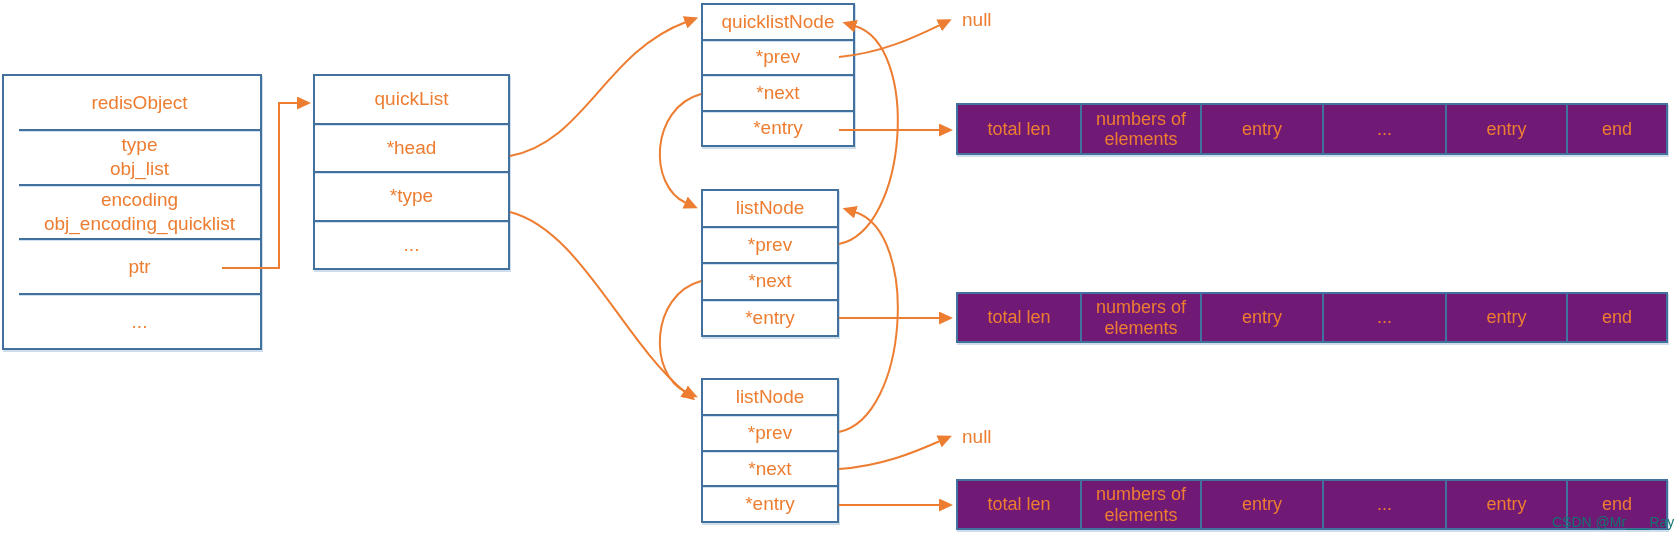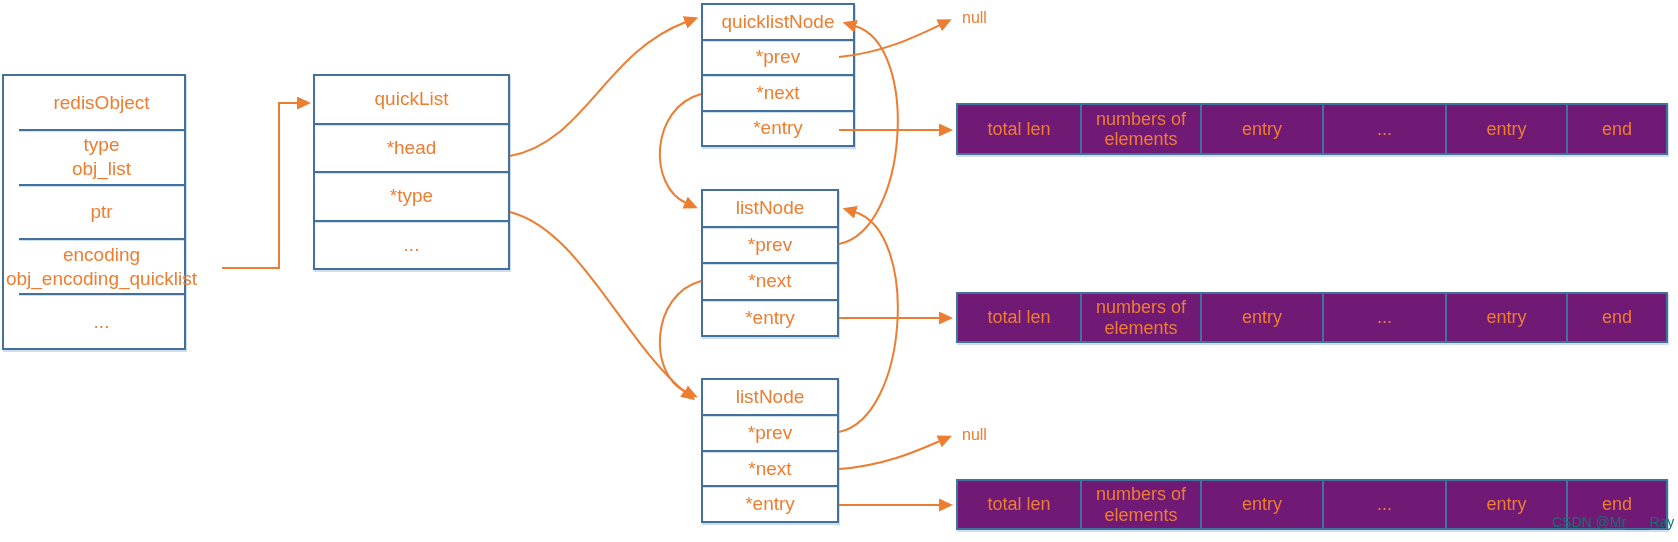--- a/index.html
+++ b/index.html
@@ -20,44 +20,44 @@
   .row span{display:block;}
   .ztable{
     position:absolute;display:flex;border:2px solid #41719C;background:#701a75;box-sizing:border-box;
     box-shadow:1px 2px 0 rgba(120,160,200,0.35);
   }
   .zcell{
     display:flex;align-items:center;justify-content:center;text-align:center;
     font-size:18px;line-height:1.12;box-sizing:border-box;
   }
   .zcell + .zcell{border-left:2px solid #41719C;}
-  .null-label{position:absolute;font-size:16px;}
+  .null-label{position:absolute;font-size:19px;}
   .watermark{position:absolute;left:1552px;top:514px;font-size:14px;color:#0f766e;}
   svg.arrows{position:absolute;left:0;top:0;pointer-events:none;}
 </style>
 </head>
 <body>
 
 <div id="canvas">
 
-  <div class="box" style="left:2px;top:74px;width:184px;height:276px;padding-left:15px;">
+  <div class="box" style="left:2px;top:74px;width:260px;height:276px;padding-left:15px;">
     <div class="row">
         <span>redisObject</span>
       </div>
     <div class="row">
       <span>type</span>
       <span>obj_list</span>
     </div>
     <div class="row">
-        <span>ptr</span>
-      </div>
-    <div class="row">
       <span>encoding</span>
       <span>obj_encoding_quicklist</span>
     </div>
+    <div class="row">
+        <span>ptr</span>
+      </div>
     <div class="row">
         <span>...</span>
       </div>
   </div>
 
   <div class="box" style="left:313px;top:74px;width:197px;height:196px;">
     <div class="row">
         <span>quickList</span>
       </div>
     <div class="row">

